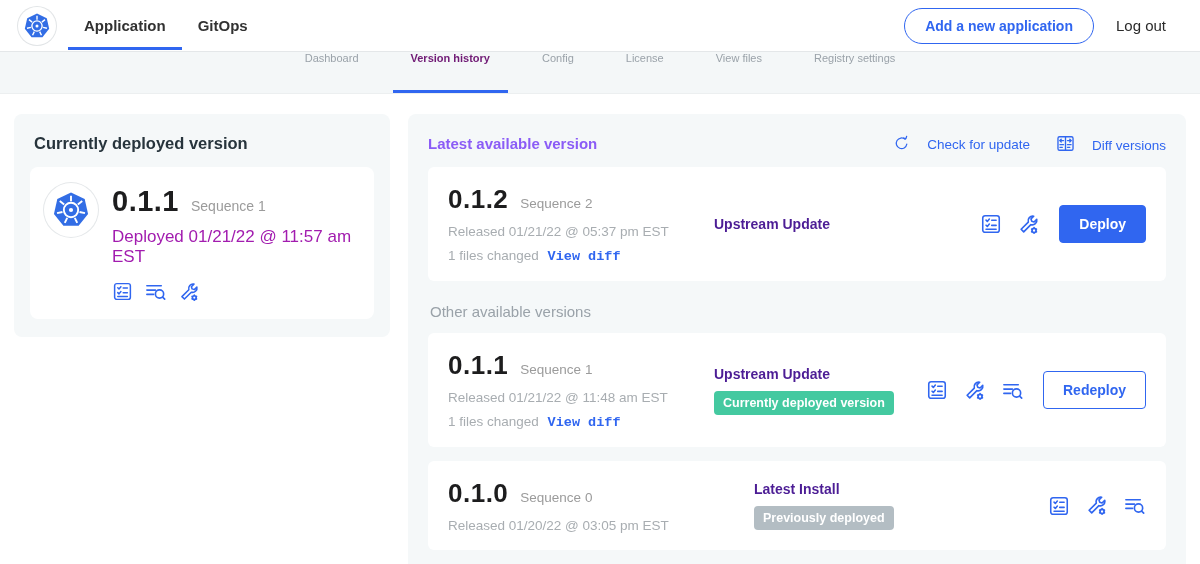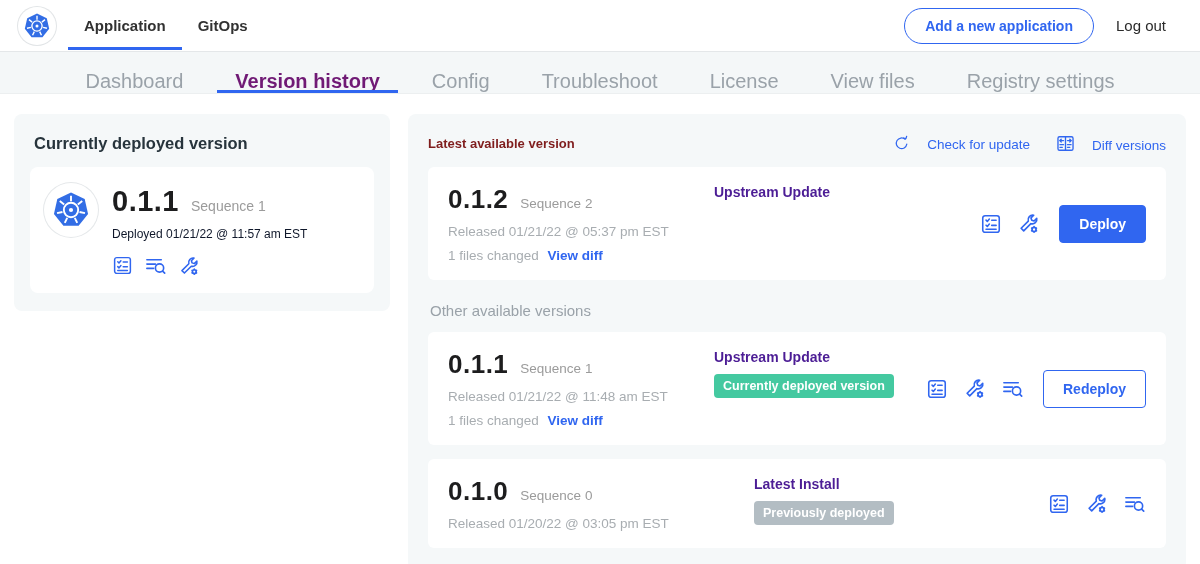--- a/index.html
+++ b/index.html
@@ -75,23 +75,23 @@
   
   .subnav {
     height: 42px;
     background: #f4f7f8;
     display: flex;
     justify-content: center;
     border-bottom: 1px solid #eceff0;
   }
   .subnav-tab {
     position: relative;
-    display: flex; align-items: flex-end;
+    display: flex; align-items: flex-start;
     padding: 0 26px;
-    font-size: 20px;
+    font-size: 11px;
     color: #9aa2a9;
     cursor: pointer;
   }
   .subnav-tab.active {
     color: #701a75;
     font-weight: bold;
   }
   .subnav-tab.active::after {
     content: "";
     position: absolute;
@@ -139,67 +139,68 @@
   }
   .deployed-info { padding-top: 2px; }
   .ver-line { display: flex; align-items: baseline; gap: 12px; }
   .ver-big {
     font-size: 29px;
     font-weight: 800;
     color: var(--dark);
     letter-spacing: 0.5px;
   }
   .ver-seq { font-size: 14px; color: var(--gray-text); }
-  .ver-date { font-size: 12px; color: #0f172a; margin-top: 9px; }
+  .ver-date { font-size: 17px; color: #a21caf; margin-top: 9px; }
   .icon-row { display: flex; align-items: center; gap: 11px; margin-top: 13px; }
   .act-icon { cursor: pointer; display: inline-flex; }
 
   
   .versions-panel {
     flex: 1;
     background: var(--card-bg);
     border-radius: 8px;
     padding: 16px 20px 22px;
   }
   .versions-head {
     display: flex;
     align-items: center;
     margin: 4px 0 14px;
   }
   .versions-title {
-    font-size: 13px;
-    font-weight: bold;
-    color: #7f1d1d;
+    font-size: 15px;
+    font-weight: bold;
+    color: #8b5cf6;
     flex: 1;
   }
   .head-link {
     display: flex; align-items: flex-end; gap: 17px;
     color: var(--blue);
     font-size: 13.5px;
     font-weight: normal;
     margin-left: 26px;
     cursor: pointer;
   }
   .other-title {
     font-size: 15px;
     color: #9aa2a9;
     margin: 22px 2px 13px;
   }
   .version-row {
     background: #fff;
     border-radius: 6px;
     padding: 17px 20px;
     display: flex;
+    align-items: center;
   }
   .row-left { width: 248px; flex-shrink: 0; }
   .row-left .ver-big { font-size: 26px; }
   .row-left .ver-seq { font-size: 13.5px; }
   .row-released { font-size: 13.5px; color: #a8adb1; margin-top: 9px; }
   .row-files { font-size: 13.5px; color: #a8adb1; margin-top: 9px; }
-  .view-diff { color: var(--blue); font-weight: bold; margin-left: 5px; cursor: pointer; }
+  .view-diff { color: var(--blue); font-weight: bold; margin-left: 5px; cursor: pointer; font-family: Liberation Mono, monospace; }
   .row-mid { flex: 1; padding-left: 18px; }
   .row-source { font-size: 14px; font-weight: bold; color: #4c1d95; }
   .badge {
     display: inline-block;
     margin-top: 9px;
     font-size: 12.5px;
     font-weight: bold;
     color: #fff;
     padding: 5px 9px;
     border-radius: 4px;
@@ -308,23 +309,20 @@
 
 <div class="subnav">
   <div class="subnav-tab">
       <span>Dashboard</span>
     </div>
   <div class="subnav-tab active">
       <span>Version history</span>
     </div>
   <div class="subnav-tab">
       <span>Config</span>
-    </div>
-  <div class="subnav-tab">
-      <span>Troubleshoot</span>
     </div>
   <div class="subnav-tab">
       <span>License</span>
     </div>
   <div class="subnav-tab">
       <span>View files</span>
     </div>
   <div class="subnav-tab">
       <span>Registry settings</span>
     </div>

